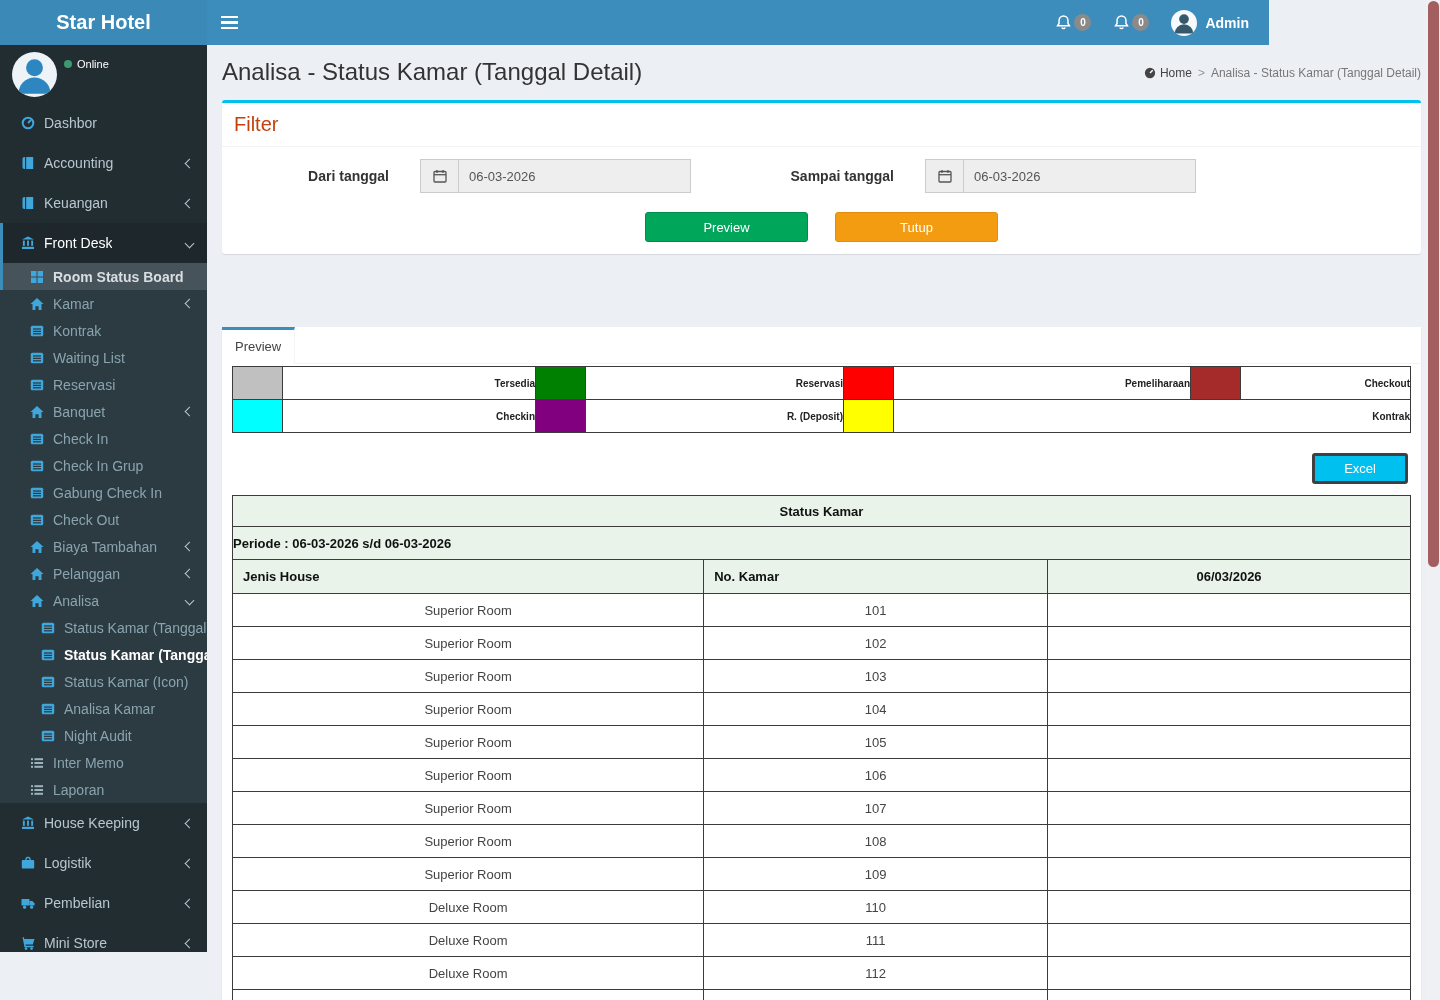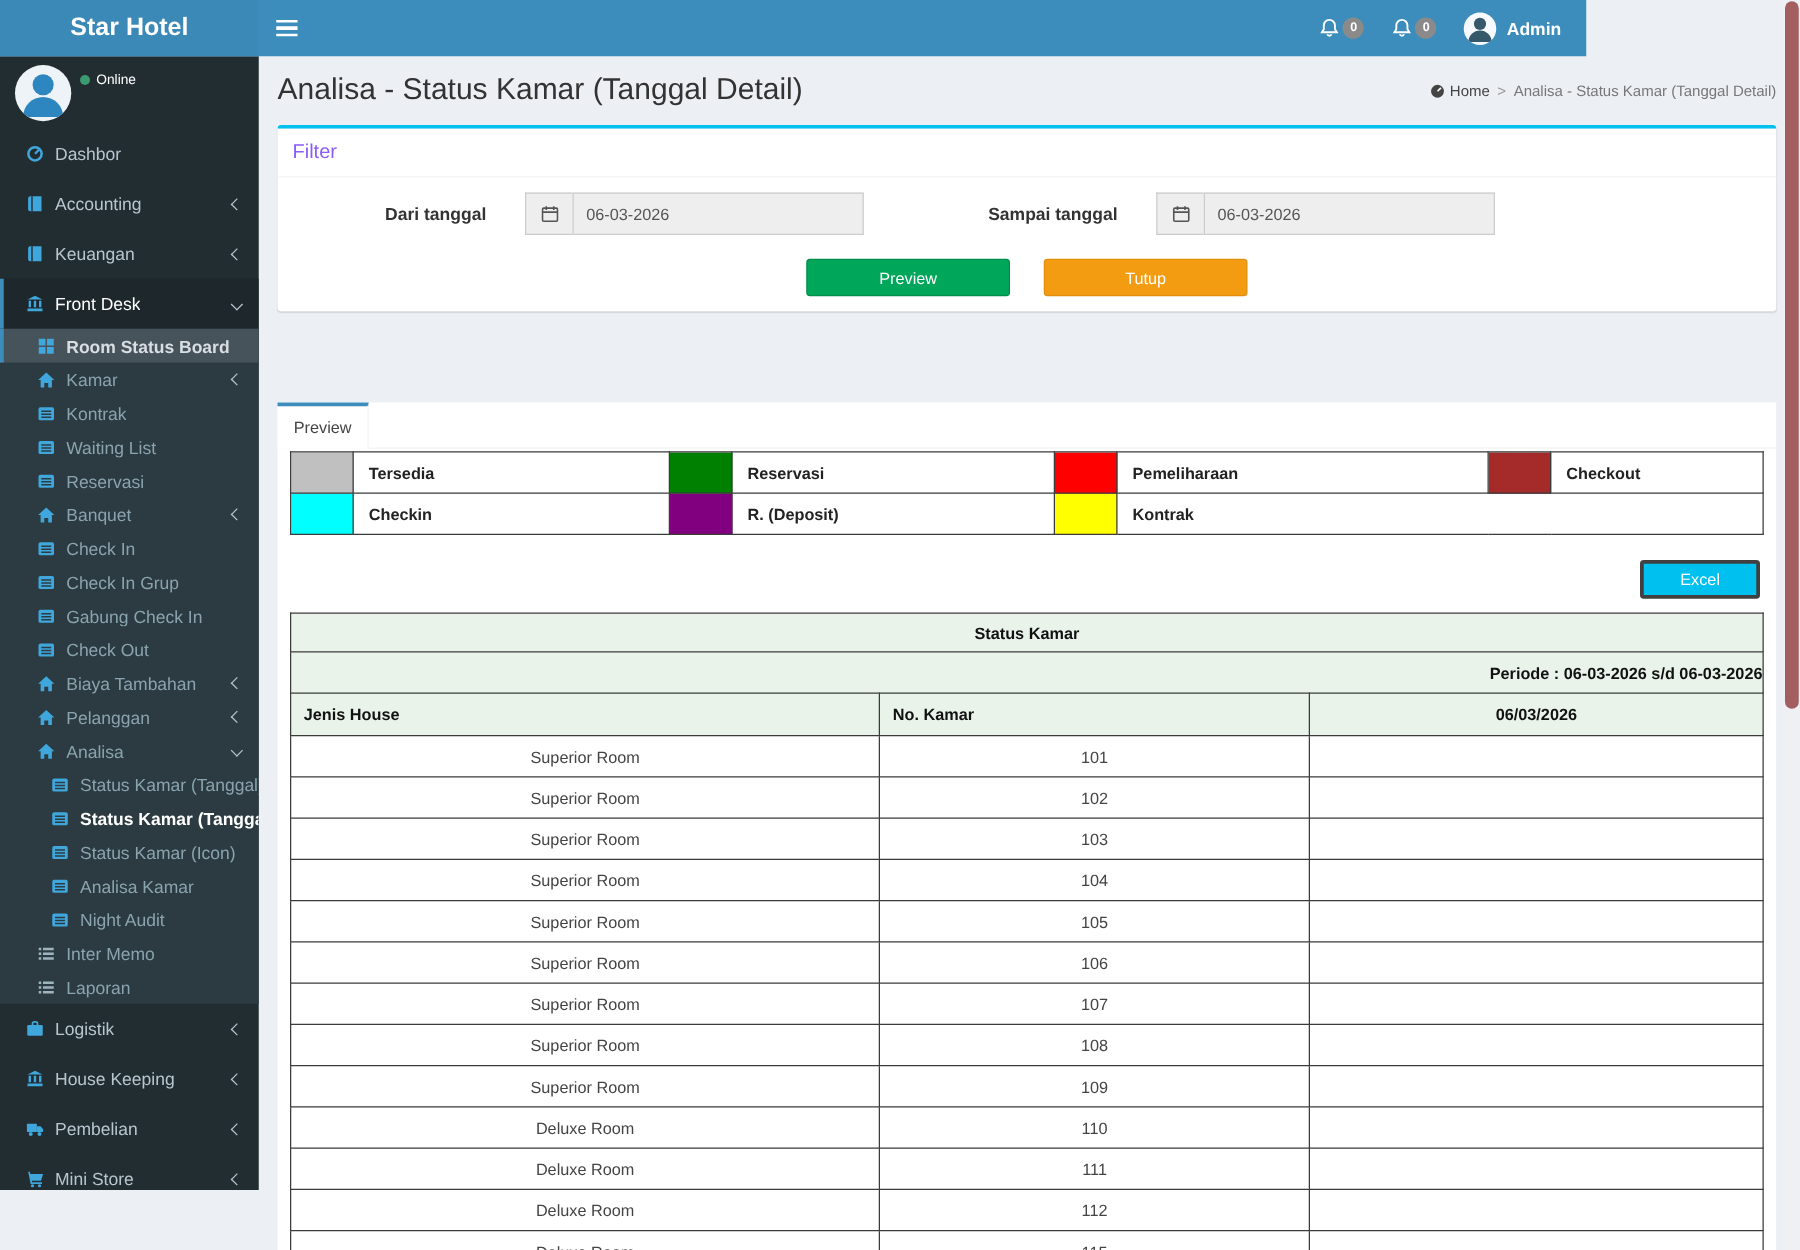--- a/index.html
+++ b/index.html
@@ -51,21 +51,21 @@
   
   .content { position:absolute; left:207px; top:45px; width:1219px; height:955px; background:#ecf0f5; padding:13px 5px 0 15px; }
   .page-head { position:relative; height:42px; }
   .page-title { font-size:24px; font-weight:400; color:#333; }
   .breadcrumb { position:absolute; right:0; top:8px; font-size:12px; color:#444; display:flex; align-items:center; gap:6px; }
   .breadcrumb .crumb-home { color:#444; cursor:pointer; display:flex; align-items:center; gap:4px;justify-content:flex-end; }
   .breadcrumb .sep { color:#999; }
   .breadcrumb .current { color:#777; }
 
   .box { background:#fff; border-top:3px solid #00c0ef; border-radius:3px; box-shadow:0 1px 1px rgba(0,0,0,0.1); }
-  .box-header { padding:10px 12px; font-size:16px; color:#8b5cf6; border-bottom:1px solid #f4f4f4; }
+  .box-header { padding:10px 12px; font-size:20px; color:#c2410c; border-bottom:1px solid #f4f4f4; }
   .box-body { padding:12px 0 0 0; }
   .f-row { display:flex; }
   .f-label { width:167px; text-align:right; font-weight:bold; font-size:14px; color:#333; line-height:34px; }
   .f-label.second { width:163px; margin-left:40px; }
   .ig { display:flex; margin-left:31px; width:271px; height:34px; }
   .ig .addon { width:38px; background:#eee; border:1px solid #ccc; border-right:none; display:flex; align-items:center; justify-content:center; color:#555; cursor:pointer; }
   .ig input { flex:1; background:#eee; border:1px solid #ccc; font-size:13px; color:#555; padding:0 10px; outline:none; font-family:"Liberation Sans",sans-serif; }
   .btn-row { display:flex; justify-content:center; gap:27px; padding:19px 0 12px 0; }
   .btn { width:163px; height:30px; border-radius:3px; border:1px solid transparent; color:#fff; font-size:13px; cursor:pointer; font-family:"Liberation Sans",sans-serif; }
   .btn.green { background:#00a65a; border-color:#008d4c; }
@@ -73,31 +73,31 @@
 
   .tabcard { margin-top:73px; background:#fff; box-shadow:0 1px 1px rgba(0,0,0,0.1); min-height:700px; }
   .tabstrip { height:37px; border-bottom:1px solid #f4f4f4; }
   .tab { display:inline-block; height:37px; padding:9px 13px 0 13px; font-size:13px; color:#444;
          border-top:3px solid #3c8dbc; border-right:1px solid #f4f4f4; background:#fff; cursor:pointer; }
   .tabcontent { padding:2px 10px 10px 10px; }
 
   table.legend { width:100%; border-collapse:collapse; }
   table.legend td { border:1px solid #3b3b3b; height:33px; }
   table.legend td.sw { width:50px; }
-  table.legend td.lg { font-weight:bold; font-size:13px; color:#222; padding-left:12px; }
+  table.legend td.lg { font-weight:bold; font-size:10px; color:#222; padding-left:12px;text-align:right; }
 
   .excel-row { margin-top:20px; text-align:right; padding-right:3px; }
   .btn-excel { background:#00c0ef; border:3px solid #404040; color:#fff; font-size:13px; padding:5px 29px; border-radius:3px; cursor:pointer; font-family:"Liberation Sans",sans-serif; }
 
   table.report { width:100%; border-collapse:collapse; margin-top:11px; }
   table.report th, table.report td { border:1px solid #3b3b3b; font-size:13px; }
   table.report tr.trow td { background:#fff; color:#444; height:33px; padding:0 10px; font-weight:normal; text-align:center; }
   table.report .hgreen { background:#e9f3ea; color:#111; font-weight:bold; }
   table.report td.title-cell { height:31px; text-align:center; }
-  table.report td.periode-cell { height:33px; text-align:right; }
+  table.report td.periode-cell { height:33px; text-align:left; }
   table.report th.colh { height:34px; text-align:left; padding:0 10px; }
   table.report th.colh.center { text-align:center; }
 
   
   .scrollbar { position:absolute; right:0; top:0; width:14px; height:1000px; background:#eef0f4; z-index:10; }
   .scroll-thumb { position:absolute; left:1.5px; top:1px; width:11px; height:566px; background:#a35f5f; border-radius:6px; cursor:pointer; }
 
   svg { display:block; }
 </style>
 </head>
@@ -439,38 +439,38 @@
                 <rect x="4.4" y="9.8" width="8.6" height="2"></rect>
               </g>
             </svg>
           </span>
           <span class="lbl">Laporan</span>
         </div>
       </div>
       <div class="mi top">
         <span class="micon">
           <svg width="14" height="14" viewBox="0 0 14 14">
-            <rect x="0.8" y="4" width="12.4" height="8.5" rx="1" fill="currentColor"></rect>
-            <path d="M5 4V2.9A1.4 1.4 0 0 1 6.4 1.5h1.2A1.4 1.4 0 0 1 9 2.9V4" fill="none" stroke="currentColor" stroke-width="1.4"></path>
-          </svg>
-        </span>
-        <span class="lbl">Logistik</span>
-        <span class="chev left"></span>
-      </div>
-      <div class="mi top">
-        <span class="micon">
-          <svg width="14" height="14" viewBox="0 0 14 14">
             <path d="M7 0.5 13 3.6H1z" fill="currentColor"></path>
             <rect x="1.9" y="4.6" width="1.9" height="5.2" fill="currentColor"></rect>
             <rect x="6.05" y="4.6" width="1.9" height="5.2" fill="currentColor"></rect>
             <rect x="10.2" y="4.6" width="1.9" height="5.2" fill="currentColor"></rect>
             <rect x="1" y="10.8" width="12" height="2.2" fill="currentColor"></rect>
           </svg>
         </span>
         <span class="lbl">House Keeping</span>
+        <span class="chev left"></span>
+      </div>
+      <div class="mi top">
+        <span class="micon">
+          <svg width="14" height="14" viewBox="0 0 14 14">
+            <rect x="0.8" y="4" width="12.4" height="8.5" rx="1" fill="currentColor"></rect>
+            <path d="M5 4V2.9A1.4 1.4 0 0 1 6.4 1.5h1.2A1.4 1.4 0 0 1 9 2.9V4" fill="none" stroke="currentColor" stroke-width="1.4"></path>
+          </svg>
+        </span>
+        <span class="lbl">Logistik</span>
         <span class="chev left"></span>
       </div>
       <div class="mi top">
         <span class="micon">
           <svg width="14" height="14" viewBox="0 0 14 14">
             <rect x="0.5" y="3" width="8" height="6.5" rx="0.5" fill="currentColor"></rect>
             <path d="M8.5 5h2.9l2.1 2.3v2.2H8.5z" fill="currentColor"></path>
             <circle cx="3.6" cy="11.2" r="1.6" fill="currentColor"></circle>
             <circle cx="10.6" cy="11.2" r="1.6" fill="currentColor"></circle>
           </svg>

